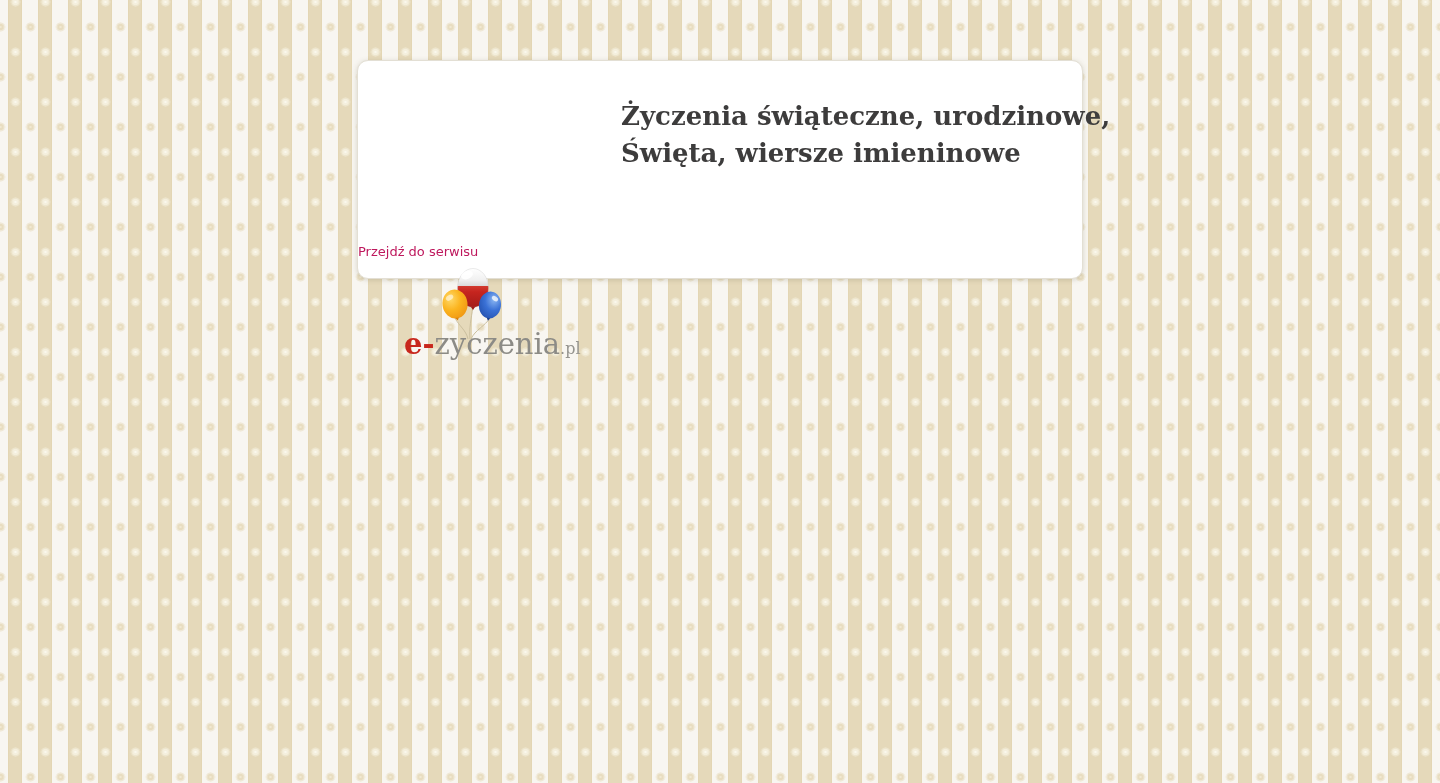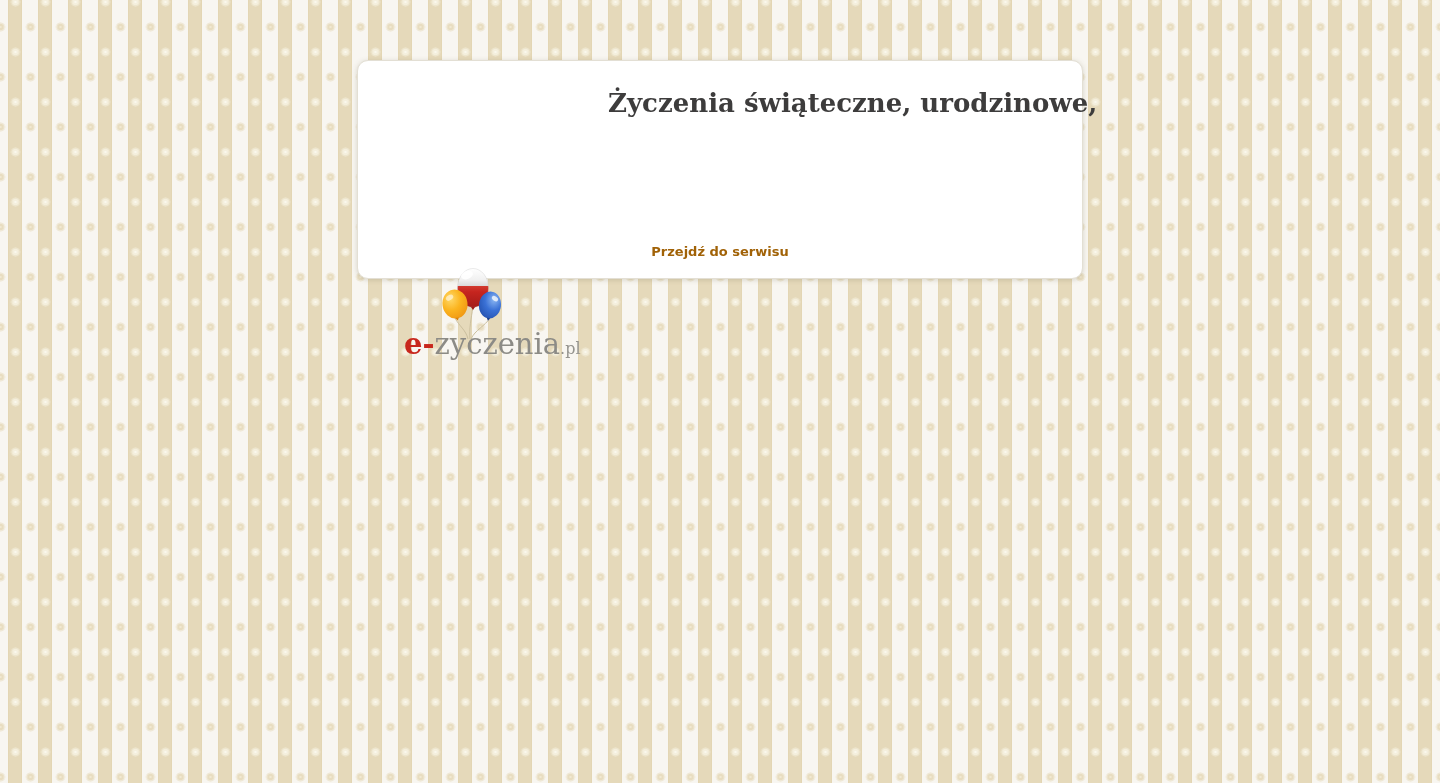--- a/index.html
+++ b/index.html
@@ -26,45 +26,46 @@
     box-sizing:border-box;z-index:1;
   }
   .heading{
     position:absolute;left:250px;top:24px;width:450px;
     font-family:"DejaVu Serif","Liberation Serif",serif;
     font-weight:700;font-size:26px;line-height:37px;color:#3d3c3c;
     letter-spacing:0px;
   }
   .heading span{display:block;white-space:nowrap;}
   .go-link{
-    position:absolute;left:0;right:0;top:183px;text-align:center;
+    position:absolute;left:0;right:0;top:183px;
     font-family:"DejaVu Sans","Liberation Sans",sans-serif;
-    font-weight:700;font-size:13px;color:#a16207;text-decoration:none;
+    font-weight:400;font-size:13px;color:#be185d;text-decoration:none;
     cursor:pointer;
   }
   .logo{
     position:absolute;left:400px;top:262px;width:170px;height:105px;
     z-index:2;display:block;text-decoration:none;cursor:pointer;
   }
   .balloons{position:absolute;left:35px;top:0;width:76px;height:80px;}
   .logo-text{
     position:absolute;left:4px;top:67px;white-space:nowrap;
     font-family:"DejaVu Serif","Liberation Serif",serif;
     font-size:29px;line-height:30px;text-align:right;
   }
   .logo-prefix{color:#c8271d;font-weight:700;}
   .logo-name{color:#8c8b86;font-weight:400;}
   .logo-tld{color:#95948f;font-weight:400;font-size:16px;}
 </style>
 </head>
 <body>
 
 <div class="card">
-  <h1 class="heading" style="margin:0;">
+  <h1 class="heading" style="margin:13px;">
     <span>Życzenia świąteczne, urodzinowe,</span>
+    <span>Święta, wiersze imieninowe</span>
   </h1>
   <a class="go-link" href="#">Przejdź do serwisu</a>
 </div>
 
 <a class="logo" href="#">
   <svg class="balloons" viewBox="0 0 76 80" xmlns="http://www.w3.org/2000/svg">
     <defs>
       <linearGradient id="gWR" x1="0" y1="0" x2="0" y2="1">
         <stop offset="0%" stop-color="#ffffff"></stop>
         <stop offset="30%" stop-color="#f0f0f0"></stop>

